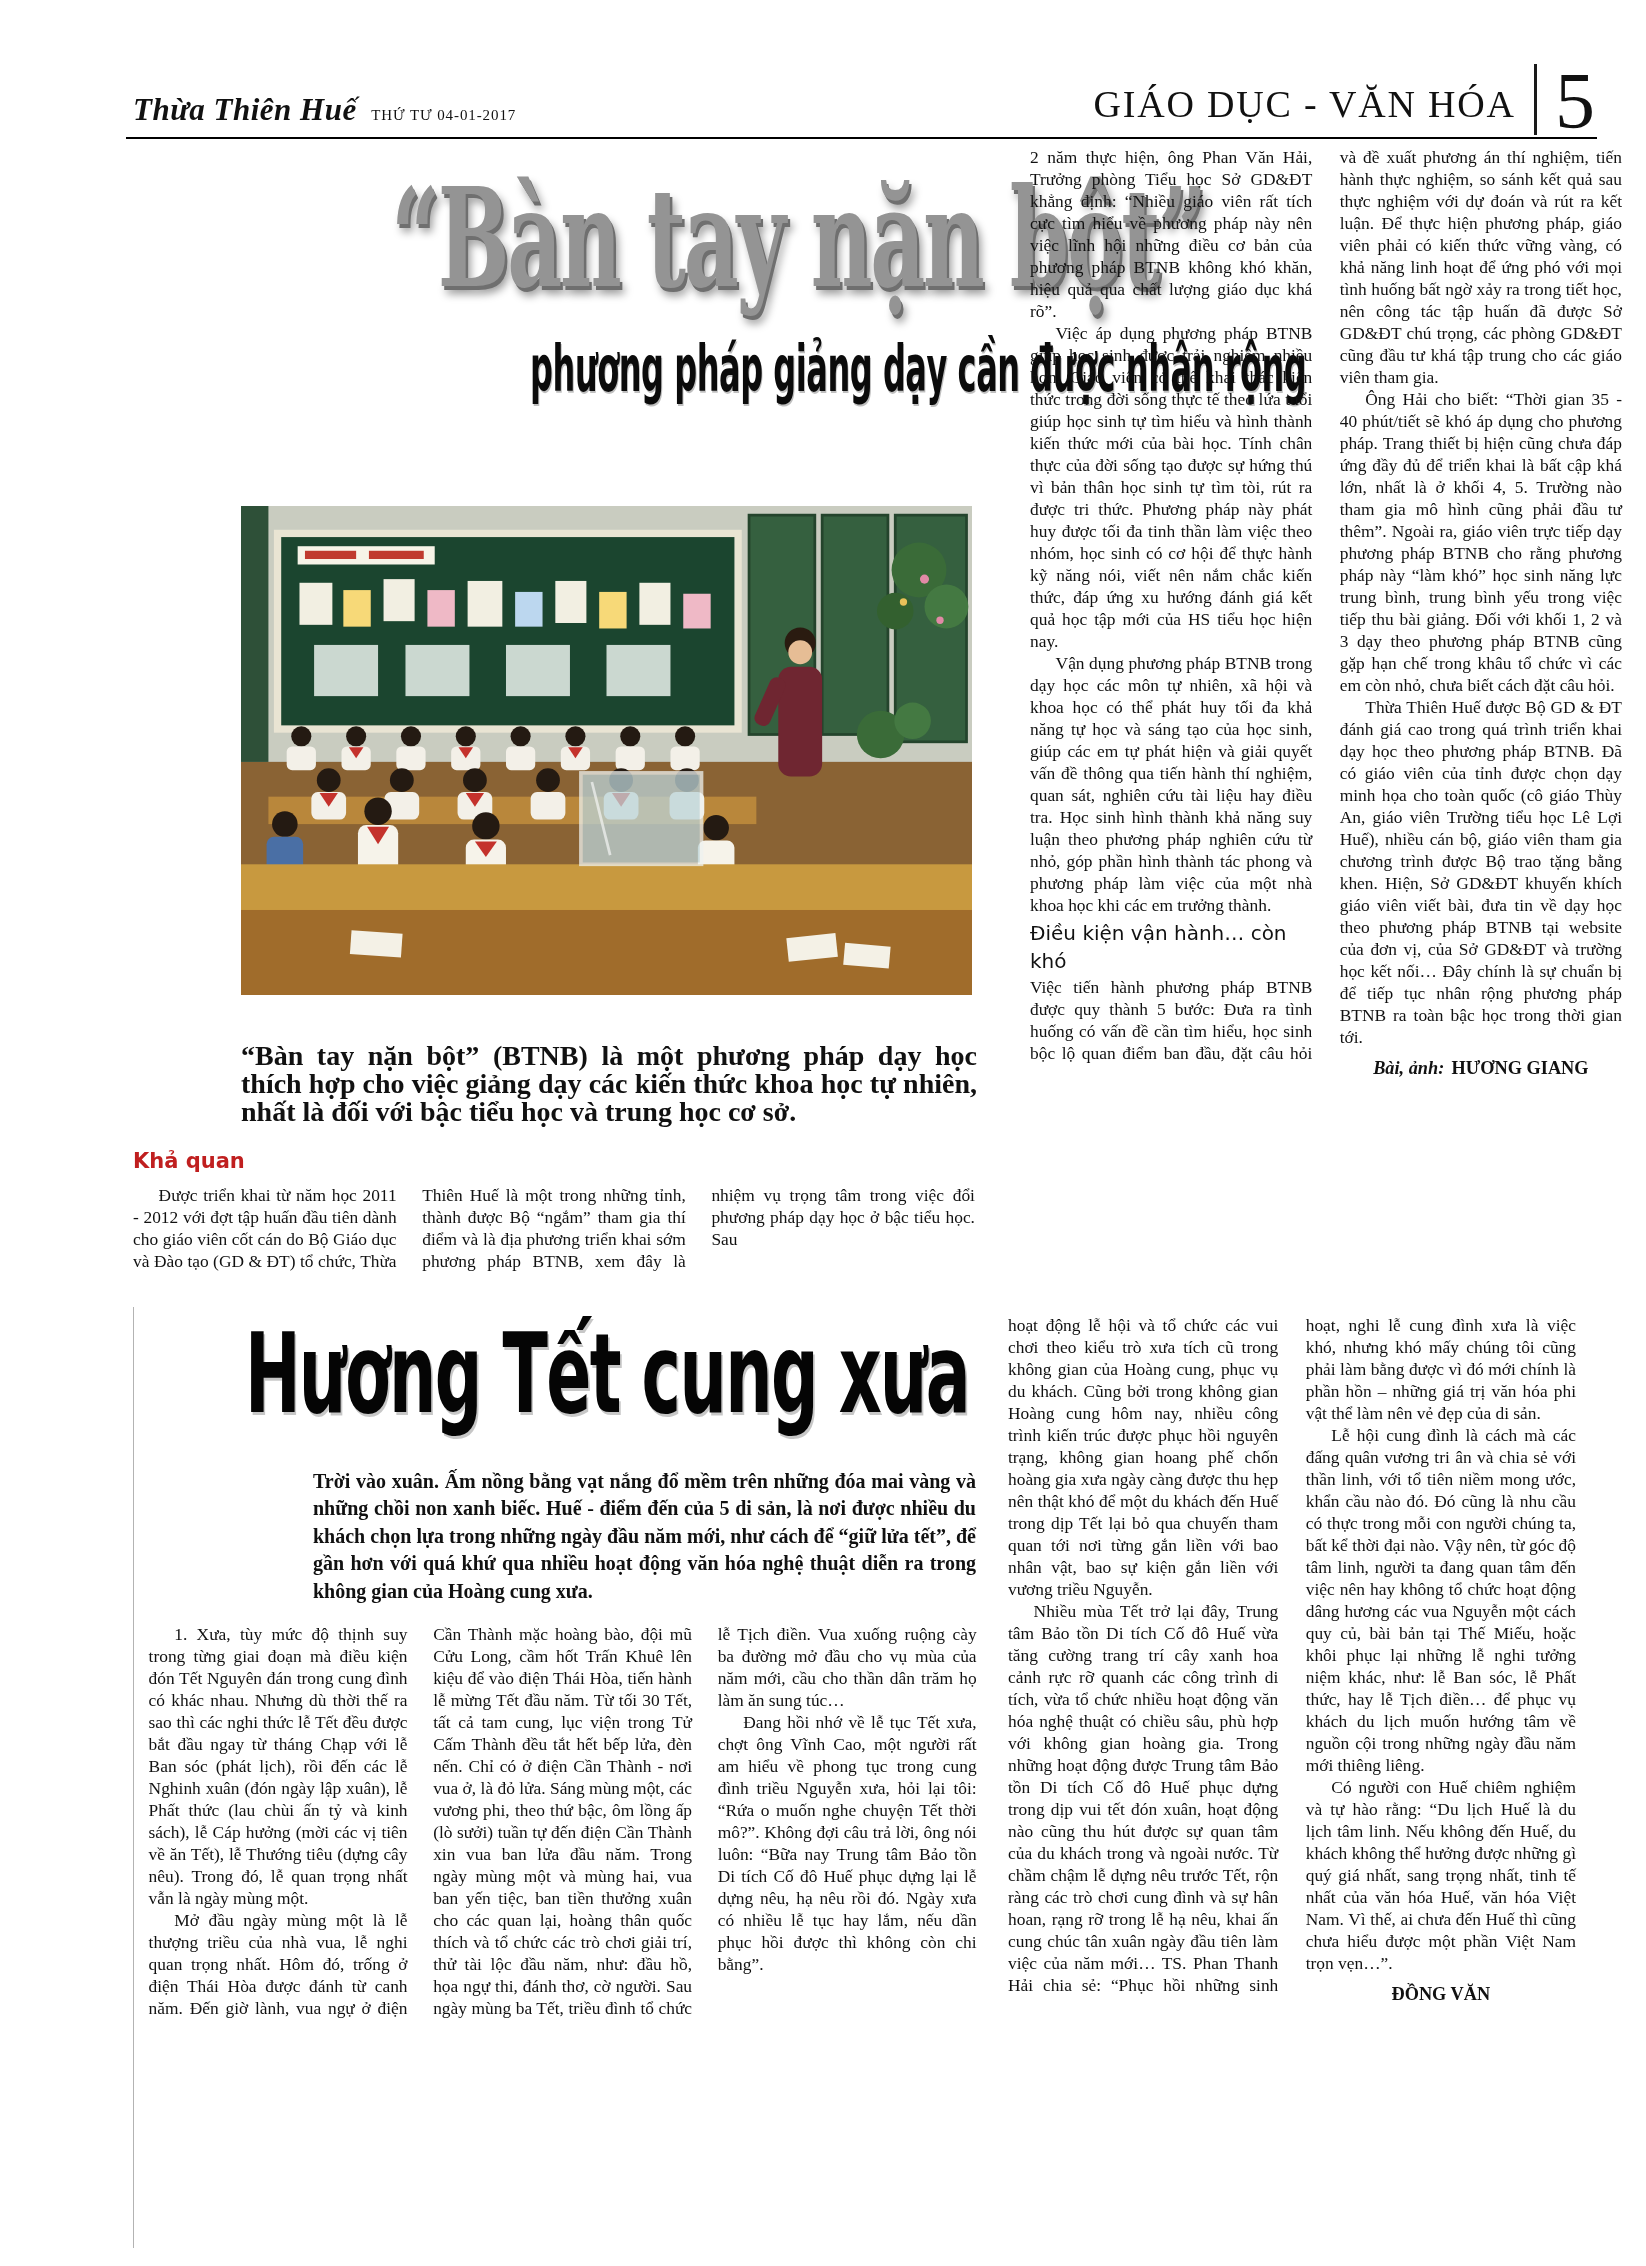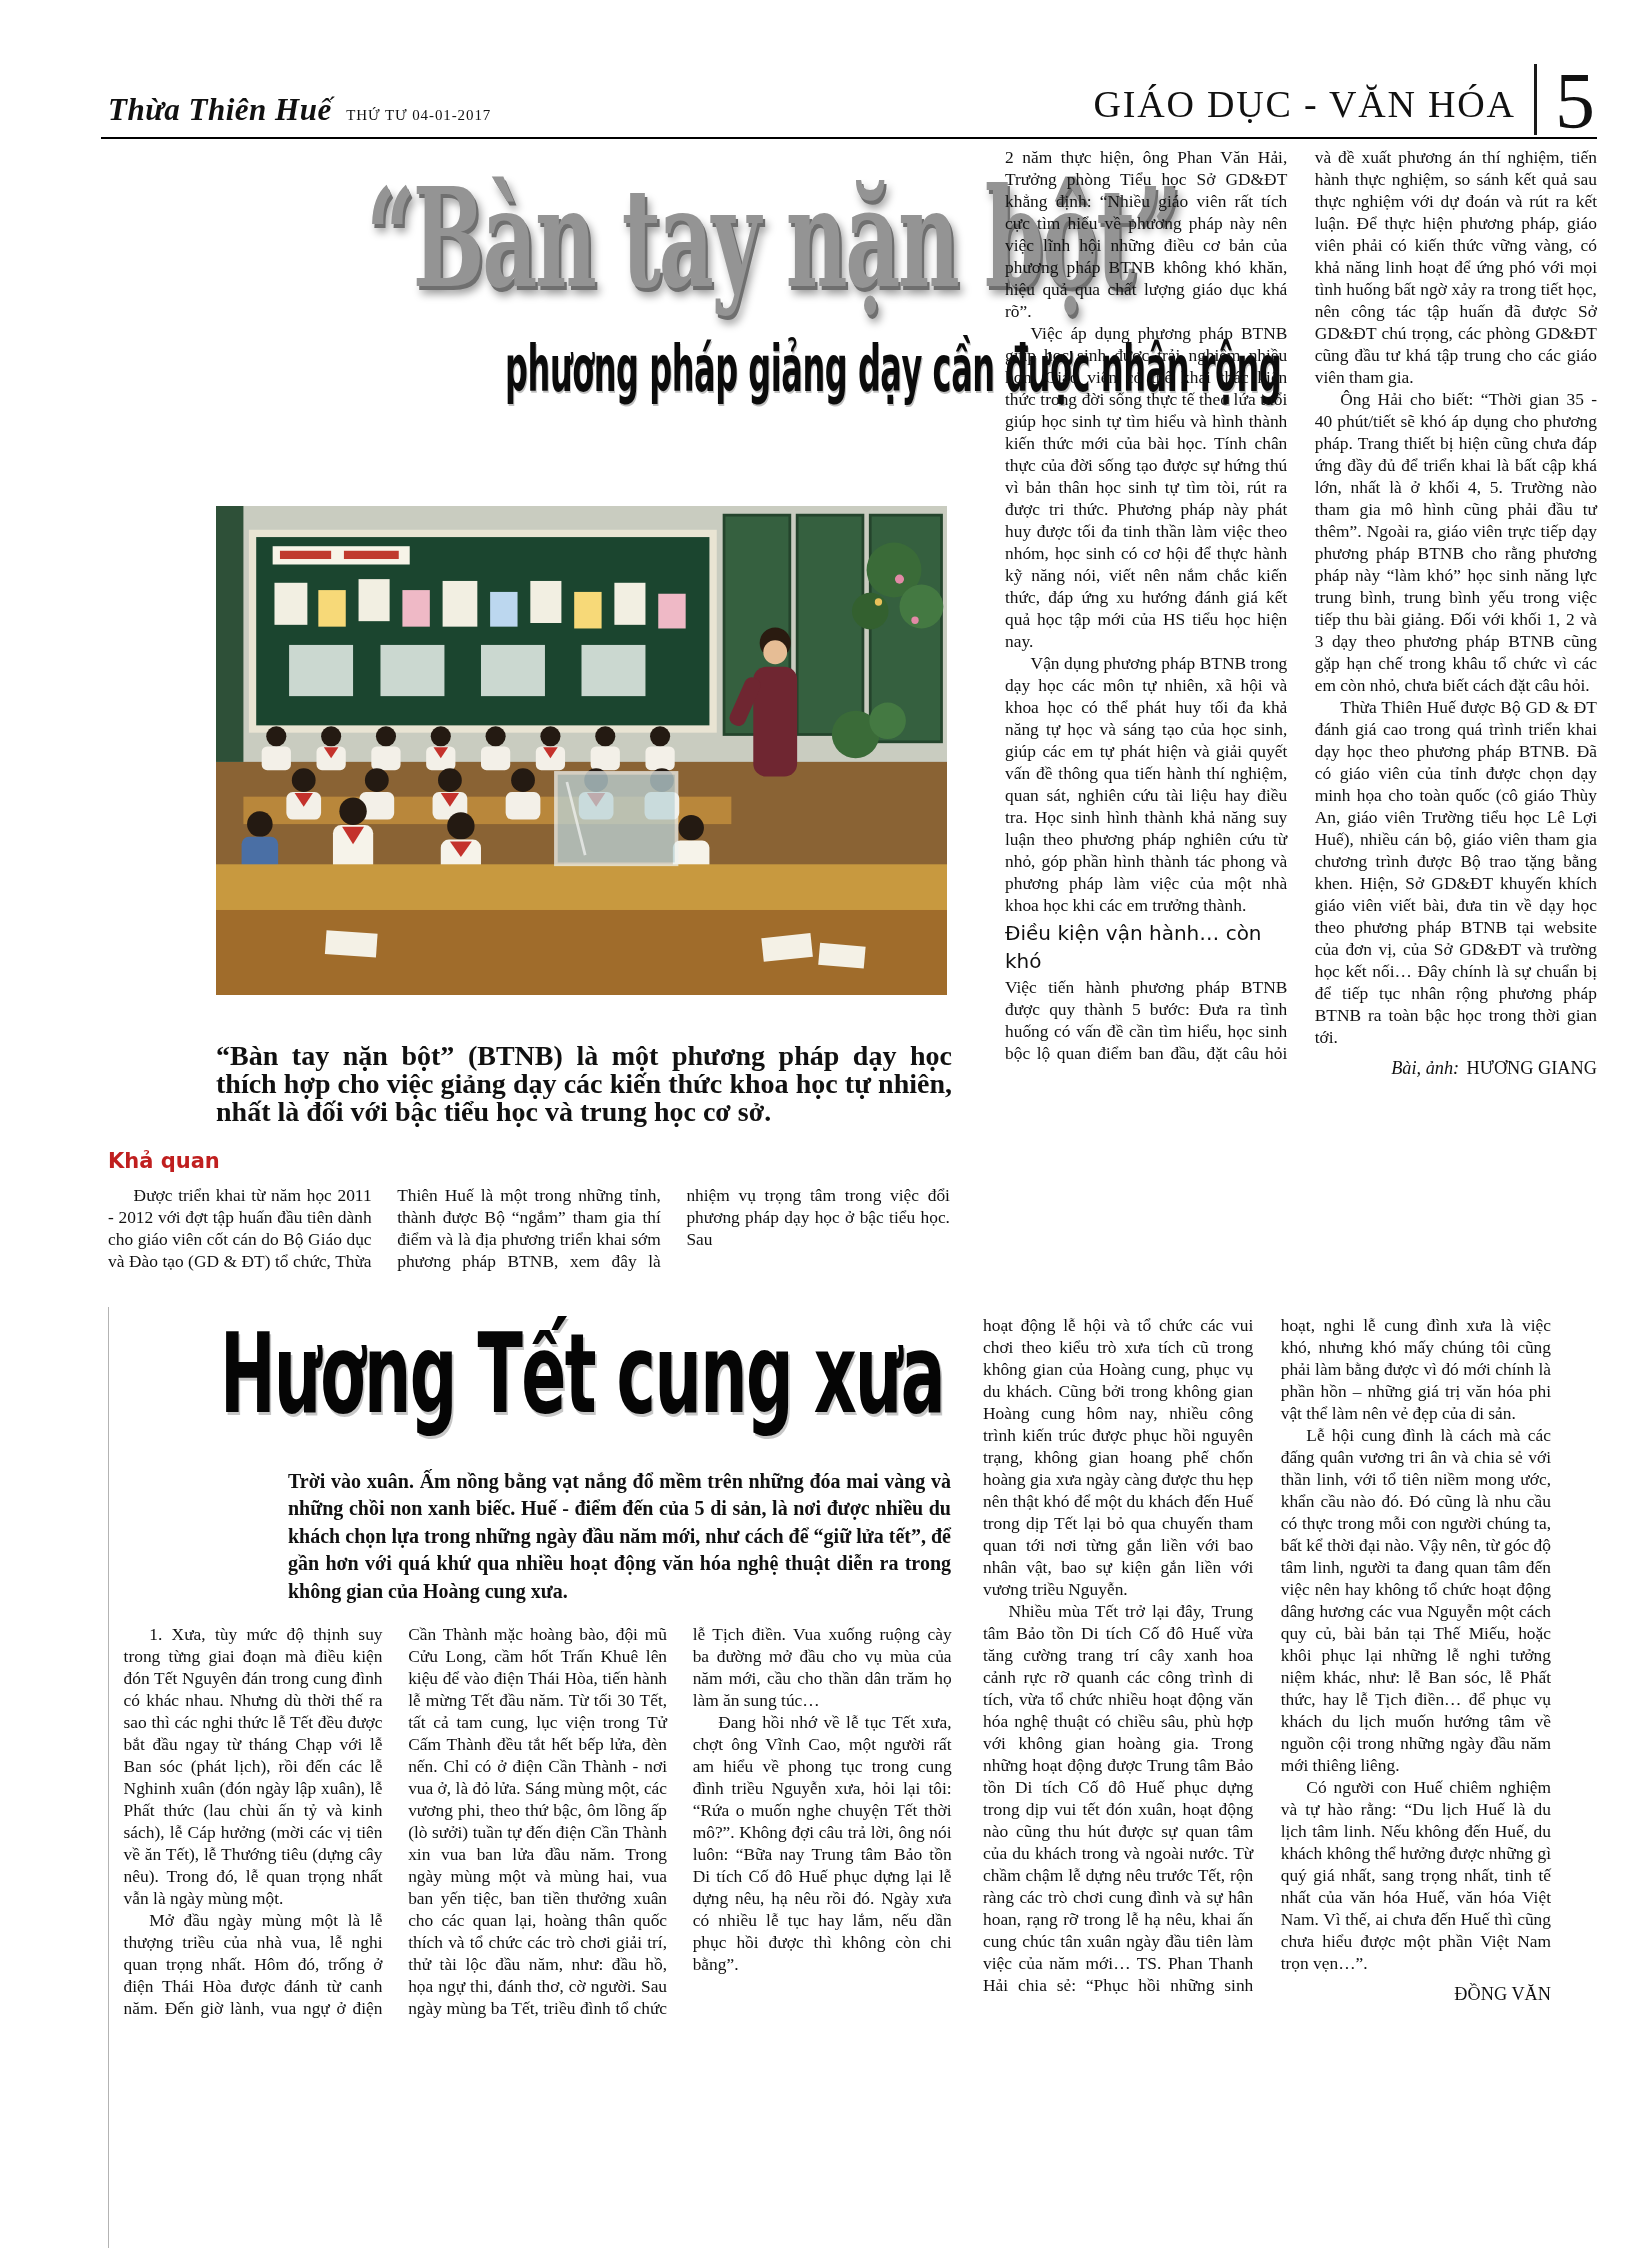--- a/index.html
+++ b/index.html
@@ -1,21 +1,21 @@
 <!DOCTYPE html>
 <html style="font-size:14.6px"><head>
 <meta charset="utf-8">
 <style>
   * { margin:0; padding:0; box-sizing:border-box; }
   html,body { background:#ffffff; }
   body {
     width:1647px; height:2267px; position:relative; overflow:hidden;
     font-family:"Liberation Serif","DejaVu Serif",serif; color:#111;
   }
-  .page { position:absolute; inset:0; }
+  .page { position:absolute; inset:0;margin-left:25px; }
 
   
   .page-header { position:absolute; left:108px; right:52px; top:51px; height:84px; }
   .mast-left { position:absolute; left:0; bottom:7.3px; display:flex; align-items:baseline; gap:14.6px; }
   .paper-name { font-style:italic; font-weight:bold; font-size:31px; letter-spacing:0.5px; }
   .paper-date { font-size:15px; letter-spacing:0.9px; }
   .mast-right { position:absolute; right:0; bottom:0; display:flex; align-items:flex-end; gap:18.3px; }
   .section-name { font-size:38px; letter-spacing:1.8px; padding-bottom:9.1px; }
   .pn-divider { width:2.7px; height:71px; background:#1a1a1a; }
   .page-num { font-size:80px; line-height:.82; font-weight:normal; }
@@ -53,21 +53,21 @@
   .kq-flow { position:absolute; left:108px; top:1184px; width:842px;
     column-count:3; column-gap:25.6px; font-size:17.4px; line-height:22px; text-align:justify; }
 
   
   .flow p { text-indent:25.6px; text-align:justify; margin:0; }
   .flow p.noindent { text-indent:0; }
   .flow-tr { position:absolute; left:1005px; top:146px; width:592px;
     column-count:2; column-gap:27.4px; font-size:17.4px; line-height:22px; }
   .subhead-inline { font-family:"DejaVu Sans","Liberation Sans",sans-serif;
     font-weight:normal; font-size:20px; line-height:28px; padding:2.7px 0 1.8px; }
-  .byline { text-align:right; font-weight:normal; font-size:18.3px; margin-top:9.1px; }
+  .byline { text-align:center; font-weight:bold; font-size:18.3px; margin-top:9.1px; }
   .byline .prefix { font-style:italic; margin-right:7.3px; }
 
   
   .bottom { position:absolute; left:108px; top:1307px; width:1489px; height:941px;
     border-left:1.8px solid #b3b3b3; }
   .bhl-wrap { position:absolute; left:111px; top:11px; width:749px; }
   .bhl {
     display:inline-block; white-space:nowrap;
     font-family:"DejaVu Sans","Liberation Sans",sans-serif; font-weight:bold;
     font-size:111px; line-height:1; color:#050505; letter-spacing:-2.7px;

